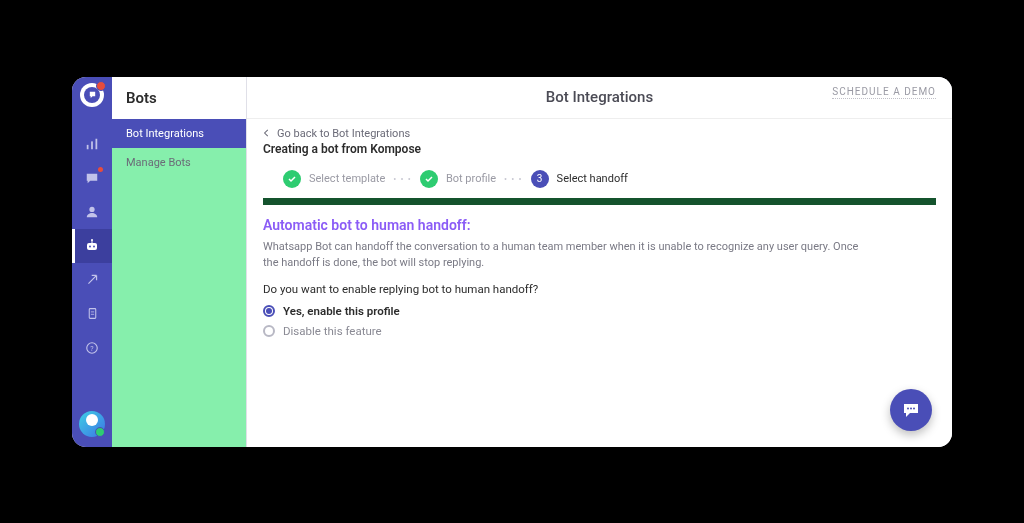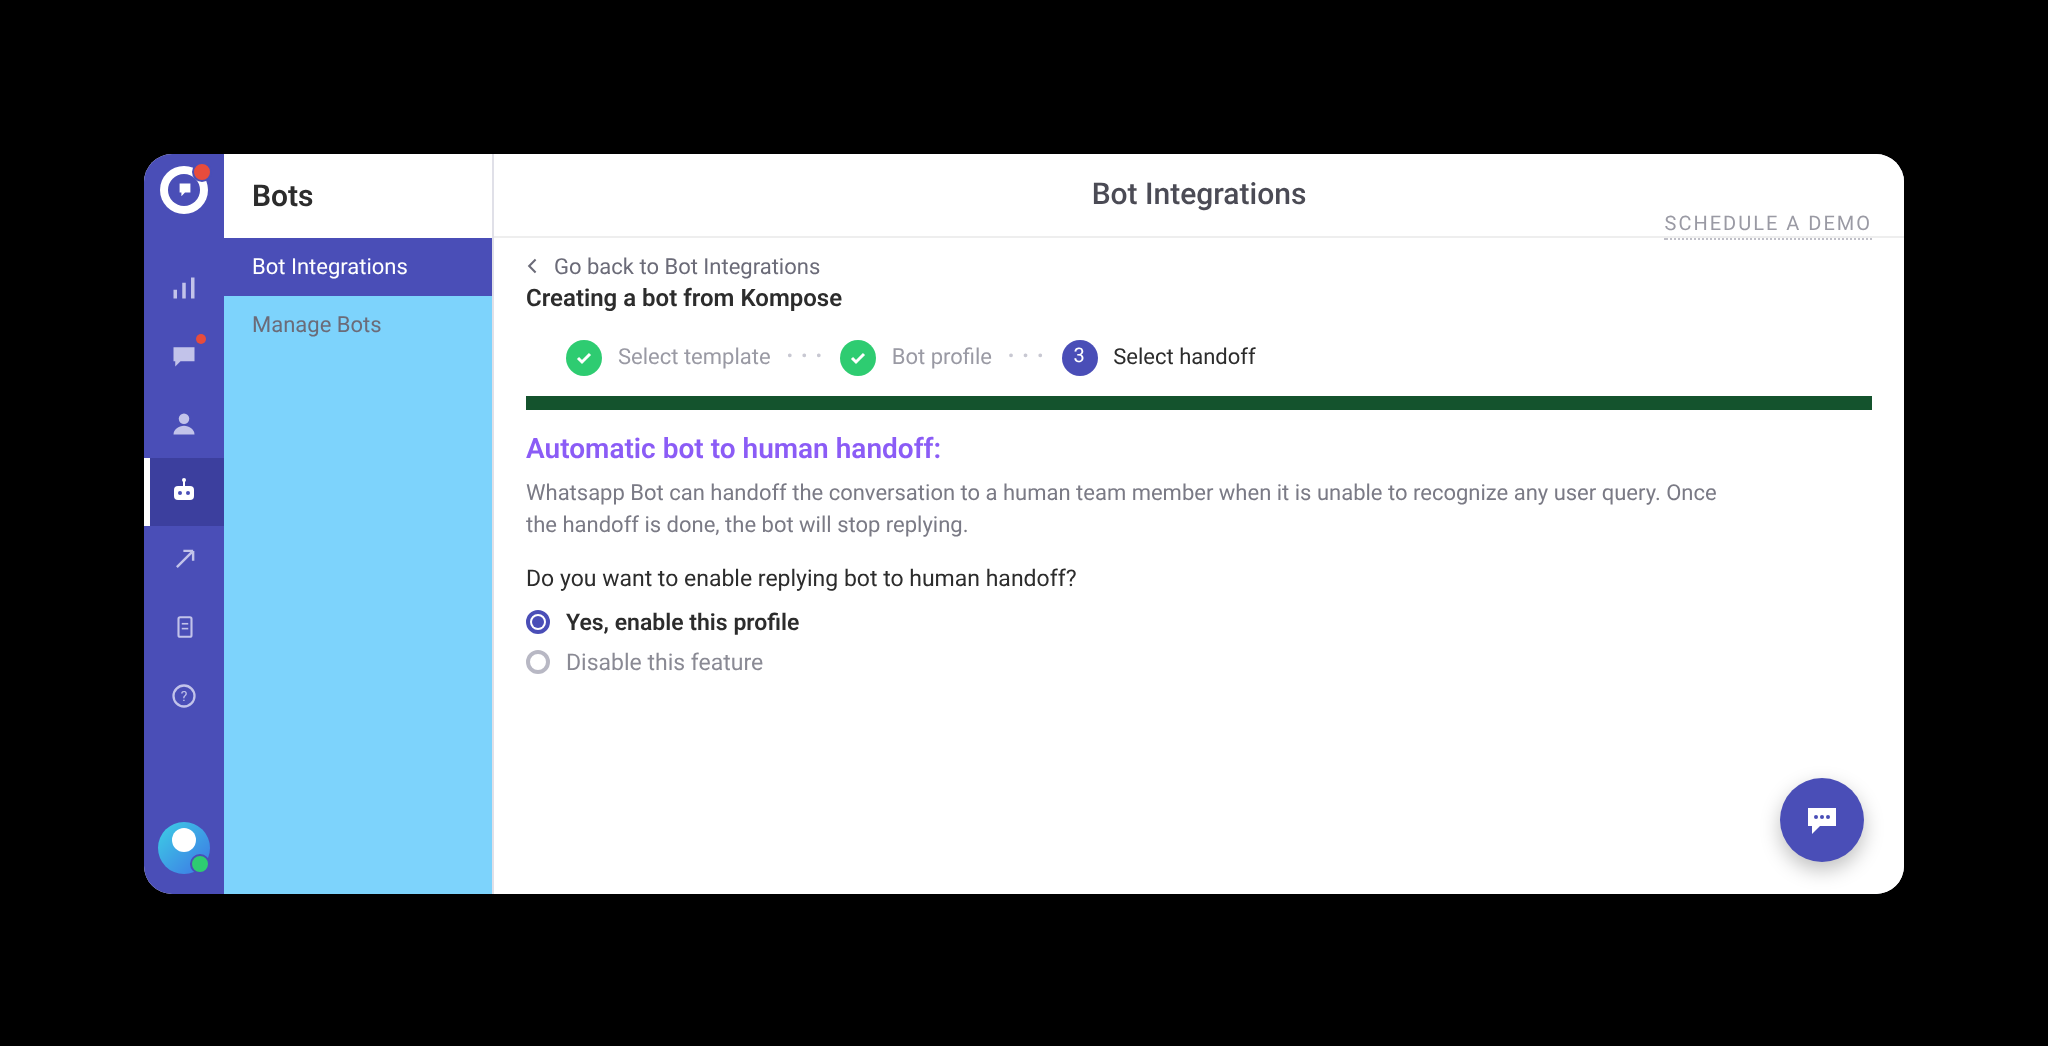--- a/index.html
+++ b/index.html
@@ -79,21 +79,21 @@
     display:flex;align-items:center;justify-content:center;
   }
   .avatar::before{
     content:""; width:12px;height:12px;border-radius:50%;background:#fff;position:absolute;top:3px;
   }
   .avatar::after{
     content:""; position:absolute; bottom:0; right:0; width:8px;height:8px;border-radius:50%;background:#2ecc71;border:1px solid #4a4eb7;
   }
   .secondary-sidebar {
     width: 135px;
-    background:#7dd3fc;
+    background:#86efac;
     border-right:1px solid #e0e0e8;
   }
   .sec-title {
     font-size:15px; font-weight:600; color:#2c2c2c;
     padding:12px 14px;
     background:#fff;
   }
   .sec-item {
     font-size:11px;
     padding:8px 14px;
@@ -111,21 +111,21 @@
   .main-header {
     display:flex; align-items:center; justify-content:center;
     height:42px;
     border-bottom:1px solid #eee;
     position:relative;
   }
   .main-header h2 {
     font-size:15px; font-weight:500; color:#4b4b55;
   }
   .schedule {
-    position:absolute; right:16px; top:30px;
+    position:absolute; right:16px; top:9px;
     font-size:10px; letter-spacing:1px;
     color:#9a9aa4;
     border-bottom:1px dotted #c0c0c8;
     padding-bottom:1px;
     cursor:pointer;
   }
   .content {
     padding: 0 16px 16px 16px;
     overflow:auto;
   }

